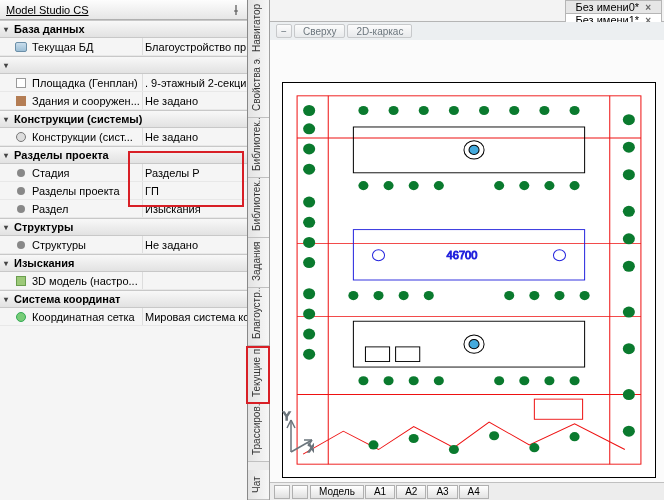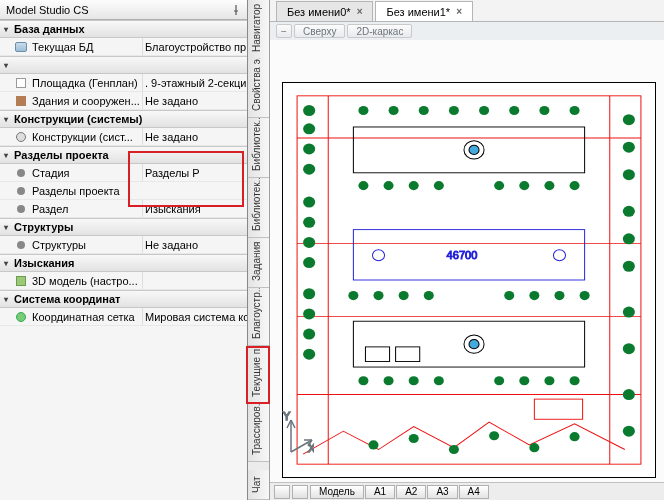--- a/index.html
+++ b/index.html
@@ -1,35 +1,35 @@
 <!DOCTYPE html>
 <html><head>
 <meta charset="utf-8">
 <style>
 * { margin: 0; padding: 0; box-sizing: border-box; font-family: "Segoe UI", Tahoma, sans-serif; font-size: 11px; }
 body { width: 664px; height: 500px; background: #fff; display: flex; overflow: hidden; }
 .panel { width: 248px; height: 100%; border-right: 1px solid #888; display: flex; flex-direction: column; background: #f5f5f5; }
 .panel-header { height: 20px; display: flex; align-items: center; padding: 0 6px; background: linear-gradient(#fdfdfd,#e6e6e6); border-bottom: 1px solid #b0b0b0; }
-.panel-header span { flex: 1; }
+.panel-header span { flex: 1; text-decoration: underline; }
 .pin { width: 10px; height: 10px; }
 .section-head { height: 18px; background: linear-gradient(#f8f8f8,#e2e2e2); border-top: 1px solid #c8c8c8; border-bottom: 1px solid #c8c8c8; display: flex; align-items: center; padding-left: 4px; font-weight: bold; cursor: pointer; }
 .section-head .tri { width: 10px; font-size: 8px; color: #444; }
 .row { height: 18px; display: flex; align-items: center; padding-left: 14px; border-bottom: 1px solid #e8e8e8; }
 .row .icon { width: 14px; height: 14px; margin-right: 4px; display: inline-flex; align-items: center; justify-content: center; }
 .row .lbl { width: 110px; white-space: nowrap; overflow: hidden; text-overflow: ellipsis; }
 .row .val { flex: 1; padding-left: 2px; white-space: nowrap; overflow: hidden; text-overflow: ellipsis; border-left: 1px solid #ddd; height: 100%; display: flex; align-items: center; }
 .highlight-box { border: 2px solid #d81f26; position: absolute; pointer-events: none; }
 .panel-body { position: relative; flex: 1; }
 .vtabs { width: 22px; height: 100%; background: #ececec; border-right: 1px solid #a0a0a0; display: flex; flex-direction: column; position: relative; }
 .vtab { writing-mode: vertical-rl; transform: rotate(180deg); font-size: 10px; padding: 6px 3px; border-top: 1px solid #c0c0c0; color: #333; background: linear-gradient(90deg,#f7f7f7,#e3e3e3); flex-shrink: 0; cursor: pointer; white-space: nowrap; overflow: hidden; }
 .vtab.first { border-top: none; }
 .vtab-spacer { flex: 1; }
 .vtab-hl { position: absolute; border: 2px solid #d81f26; pointer-events: none; }
 .canvas-area { flex: 1; display: flex; flex-direction: column; }
-.doc-tabs { height: 22px; background: #f3f3f3; border-bottom: 1px solid #b5b5b5; display: flex; align-items: flex-end; padding-left: 6px; }
+.doc-tabs { height: 22px; background: #f3f3f3; border-bottom: 1px solid #b5b5b5; display: flex; align-items: flex-end; padding-left: 6px; flex-direction: column; }
 .doc-tab { height: 20px; padding: 0 10px; display: flex; align-items: center; border: 1px solid #b5b5b5; border-bottom: none; background: #fff; margin-right: 2px; cursor: pointer; }
 .doc-tab.inactive { background: #e6e6e6; }
 .doc-tab .x { margin-left: 6px; color: #666; font-weight: bold; font-size: 10px; }
 .view-pills { height: 18px; background: #eceff1; display: flex; align-items: center; padding-left: 6px; gap: 2px; }
 .pill { height: 14px; padding: 0 8px; border: 1px solid #c7c9cb; border-radius: 2px; background: linear-gradient(#fcfcfc,#e8eaec); font-size: 10px; color: #6b757c; display:flex; align-items:center; cursor: pointer; }
 .pill.sq { width: 16px; padding: 0; justify-content: center; }
 .viewport { flex: 1; position: relative; background: #fbfbfb; overflow: hidden; }
 .drawing { position: absolute; left: 12px; top: 6px; right: 8px; bottom: 4px; border: 1px solid #000000; background: #fff; margin-top: 36px; }
 .status-tabs { height: 18px; background: #ededed; border-top: 1px solid #c0c0c0; display: flex; align-items: center; padding-left: 4px; }
 .status-tabs .sq { width: 16px; height: 14px; background: linear-gradient(#fff,#e0e0e0); border: 1px solid #b0b0b0; margin-right: 2px; }
@@ -107,20 +107,21 @@
           <i class="ic ic-dot"></i>
         </span>
         <span class="lbl">Стадия</span>
         <span class="val">Разделы Р</span>
       </div>
     <div class="row">
         <span class="icon">
           <i class="ic ic-dot"></i>
         </span>
         <span class="lbl">Разделы проекта</span>
+        <span class="val">ГП</span>
       </div>
     <div class="row">
         <span class="icon">
           <i class="ic ic-dot"></i>
         </span>
         <span class="lbl">Раздел</span>
         <span class="val">Изыскания</span>
       </div>
 
     <div class="section-head">

